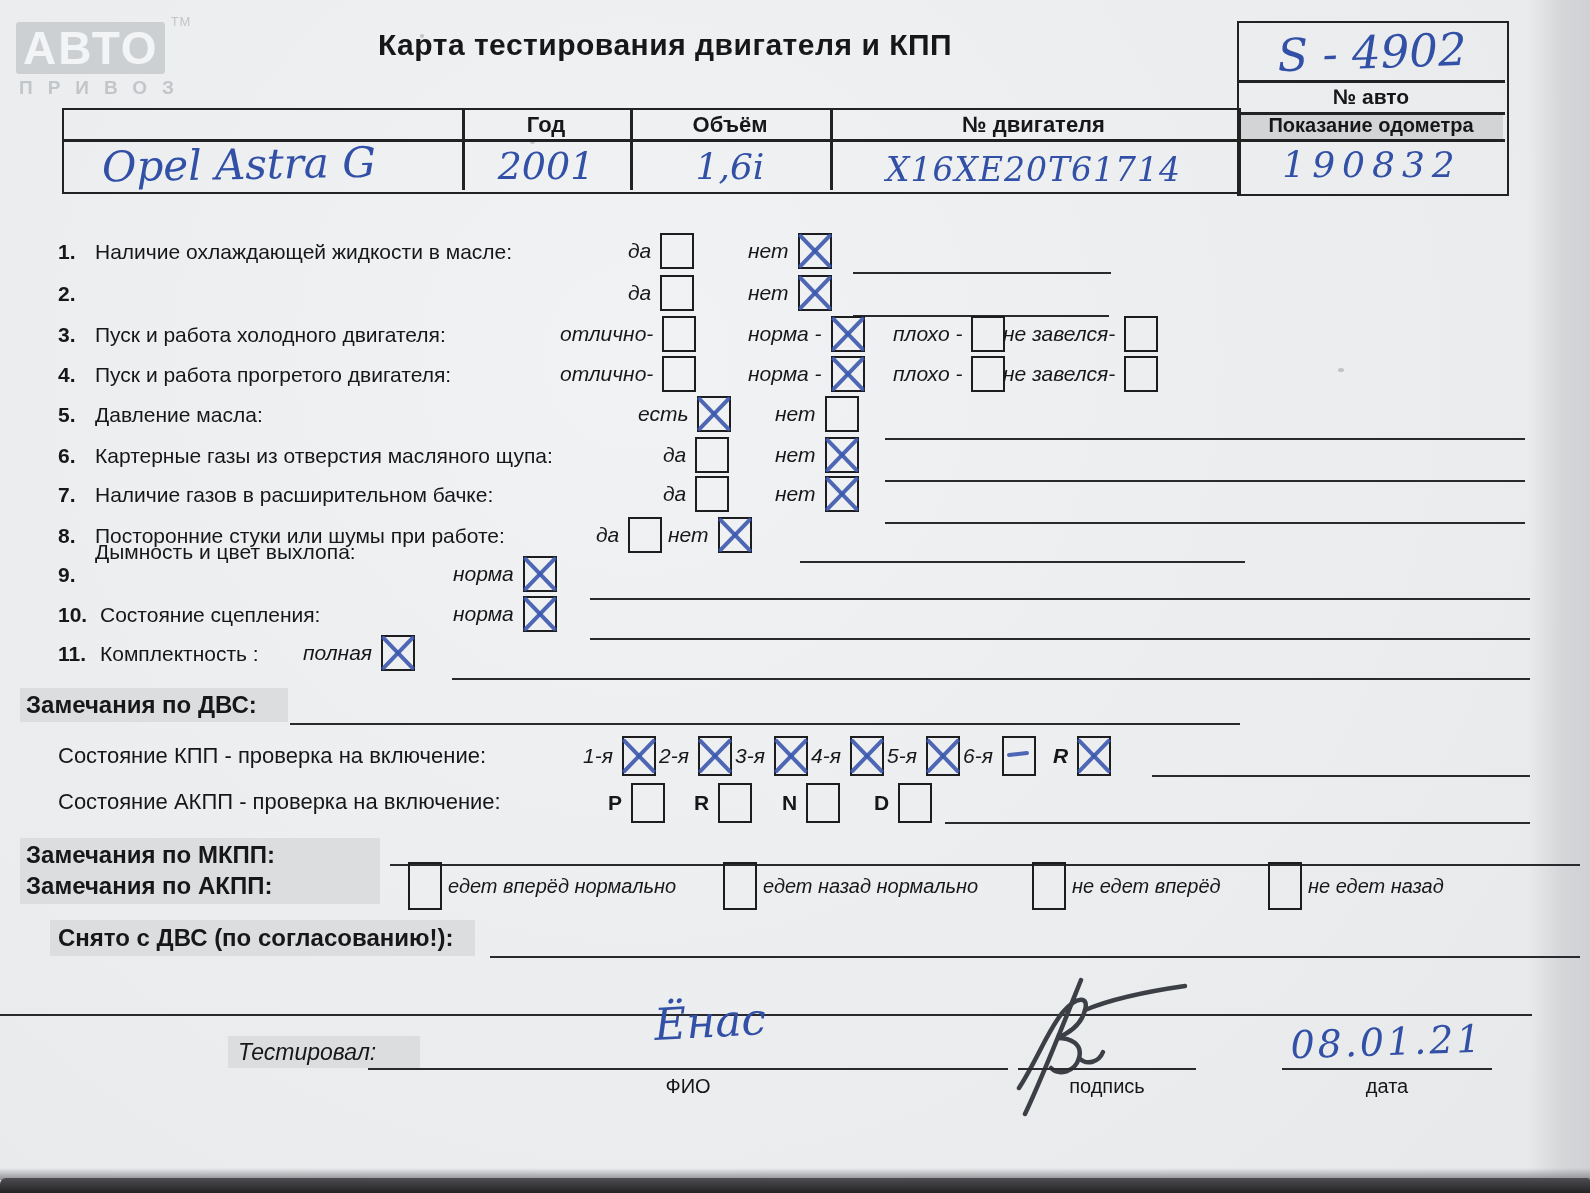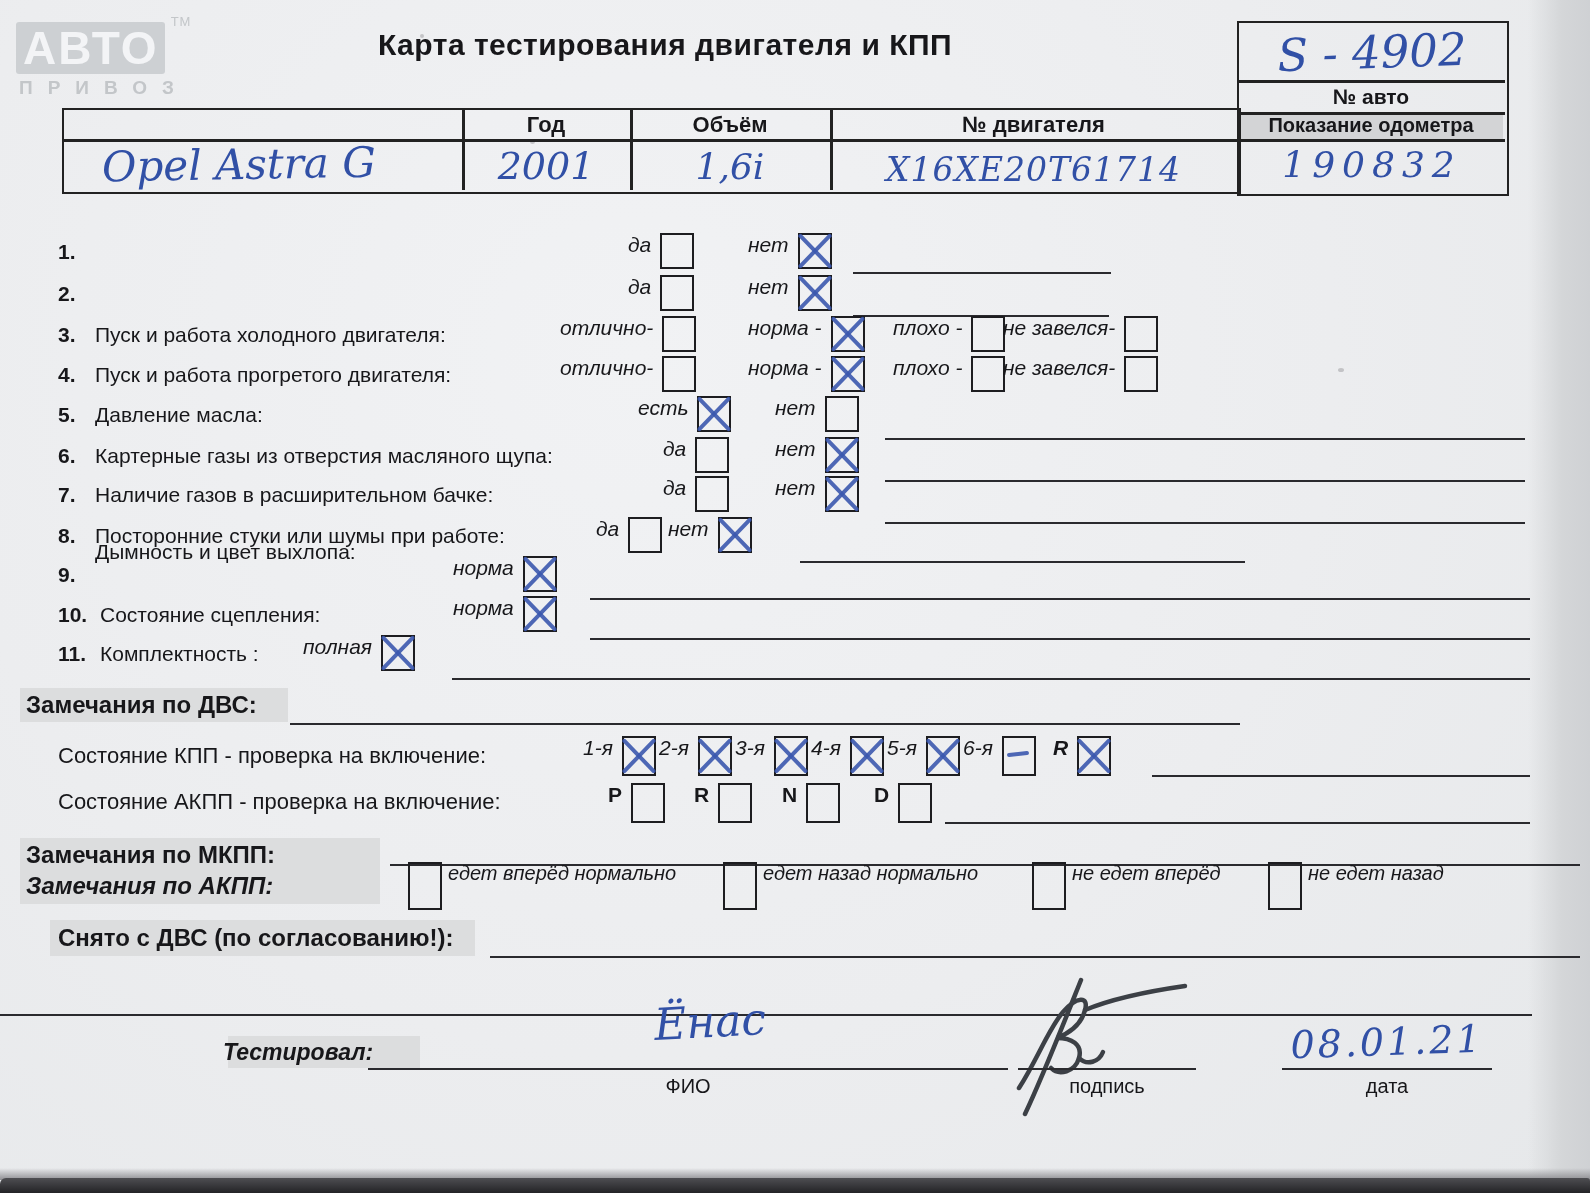--- a/index.html
+++ b/index.html
@@ -16,21 +16,21 @@
   .cb.big{width:30px;height:44px;}
   .mark-x::before,.mark-x::after{content:"";position:absolute;left:50%;top:50%;width:46px;height:4px;
       border-radius:3px;background:#3b58ae;opacity:.9;}
   .mark-x::before{transform:translate(-50%,-50%) rotate(46deg);}
   .mark-x::after{transform:translate(-50%,-50%) rotate(-46deg);}
   .mark-dash::before{content:"";position:absolute;left:3px;top:14px;width:22px;height:4px;
       background:#3b58ae;border-radius:2px;transform:rotate(-6deg);opacity:.9;}
   
   .num{position:absolute;font-weight:bold;font-size:21px;}
   .itx{position:absolute;font-size:21px;white-space:nowrap;}
-  .opt{position:absolute;display:flex;align-items:flex-start;gap:9px;}
+  .opt{position:absolute;display:flex;align-items:center;gap:9px;}
   .lbl{font-style:italic;font-size:21px;white-space:nowrap;}
   .sect{position:absolute;font-size:22px;white-space:nowrap;}
   .b{font-weight:normal;}
   .big-b{position:absolute;font-weight:bold;font-size:24px;white-space:nowrap;}
   .shadebar{position:absolute;background:#dcddde;}
   .hand{position:absolute;font-family:"DejaVu Serif", serif;font-style:italic;color:#3150a6;white-space:nowrap;}
   .cap{position:absolute;font-size:20px;text-align:center;}
   .hdr{position:absolute;font-weight:bold;font-size:22px;text-align:center;}
   .vsep{position:absolute;width:2.5px;background:#222;}
   .hsep{position:absolute;height:2.5px;background:#222;}
@@ -81,20 +81,21 @@
   <div class="vsep" style="left:830px;top:108px;height:82px;"></div>
   <div class="hdr" style="left:462px;top:112px;width:168px;">Год</div>
   <div class="hdr" style="left:630px;top:112px;width:200px;">Объём</div>
   <div class="hdr" style="left:830px;top:112px;width:407px;">№ двигателя</div>
   <div class="hand" style="left:102px;top:140px;font-size:42px;transform:rotate(-1deg);">Opel Astra G</div>
   <div class="hand" style="left:462px;top:144px;width:168px;text-align:center;font-size:38px;">2001</div>
   <div class="hand" style="left:630px;top:146px;width:200px;text-align:center;font-size:36px;">1,6i</div>
   <div class="hand" style="left:830px;top:150px;width:407px;text-align:center;font-size:33px;letter-spacing:1px;">X16XE20T61714</div>
 
   <div class="num" style="left:58px;top:240px;">1.</div>
+  <div class="itx" style="left:95px;top:240px;">Наличие охлаждающей жидкости в масле:</div>
   <div class="opt" style="left:628px;top:233px;">
     <span class="lbl">да</span>
     <span class="cb"></span>
   </div>
   <div class="opt" style="left:748px;top:233px;">
     <span class="lbl">нет</span>
     <span class="cb mark-x"></span>
   </div>
   <div class="ln" style="left:853px;top:272px;width:258px;"></div>
 
@@ -275,21 +276,21 @@
     <span class="lbl" style="font-style:normal;font-weight:bold;">D</span>
     <span class="cb tall"></span>
   </div>
   <div class="ln" style="left:945px;top:822px;width:585px;"></div>
 
   <div class="shadebar" style="left:20px;top:838px;width:360px;height:34px;"></div>
   <div class="big-b" style="left:26px;top:841px;">Замечания по МКПП:</div>
   <div class="ln" style="left:390px;top:864px;width:1190px;"></div>
 
   <div class="shadebar" style="left:20px;top:868px;width:360px;height:36px;"></div>
-  <div class="big-b" style="left:26px;top:872px;font-style:italic;">Замечания по АКПП:</div>
+  <div class="big-b" style="left:26px;top:872px;">Замечания по АКПП:</div>
   <div class="opt" style="left:408px;top:862px;gap:6px;">
     <span class="cb big"></span>
     <span class="lbl" style="font-size:20px;">едет вперёд нормально</span>
   </div>
   <div class="opt" style="left:723px;top:862px;gap:6px;">
     <span class="cb big"></span>
     <span class="lbl" style="font-size:20px;">едет назад нормально</span>
   </div>
   <div class="opt" style="left:1032px;top:862px;gap:6px;">
     <span class="cb big"></span>
@@ -300,21 +301,21 @@
     <span class="lbl" style="font-size:20px;">не едет назад</span>
   </div>
 
   <div class="shadebar" style="left:50px;top:920px;width:425px;height:36px;"></div>
   <div class="big-b" style="left:58px;top:924px;">Снято с ДВС (по согласованию!):</div>
   <div class="ln" style="left:490px;top:956px;width:1090px;"></div>
 
   <div class="ln" style="left:0px;top:1014px;width:1532px;"></div>
 
   <div class="shadebar" style="left:228px;top:1036px;width:192px;height:32px;"></div>
-  <div class="abs" style="left:223px;top:1039px;font-weight:bold;font-style:italic;font-size:23px;">Тестировал:</div>
+  <div class="abs" style="left:238px;top:1039px;font-weight:normal;font-style:italic;font-size:23px;">Тестировал:</div>
 
   <div class="hand" style="left:600px;top:996px;width:220px;text-align:center;font-size:44px;transform:rotate(-3deg);">Ёнас</div>
   <div class="ln" style="left:368px;top:1068px;width:640px;"></div>
   <div class="cap" style="left:368px;top:1075px;width:640px;">ФИО</div>
 
   <svg class="abs" style="left:985px;top:968px;" width="230" height="150" viewBox="0 0 230 150">
     <g fill="none" stroke="#3c4046" stroke-width="4.5" stroke-linecap="round">
       <path d="M96,12 C80,52 58,108 40,146"></path>
       <path d="M34,120 C52,92 64,60 78,44 C92,28 104,28 100,42 C96,58 82,66 72,70 C86,70 98,76 94,90 C90,104 74,108 66,100"></path>
       <path d="M94,90 C102,98 114,94 118,84"></path>

